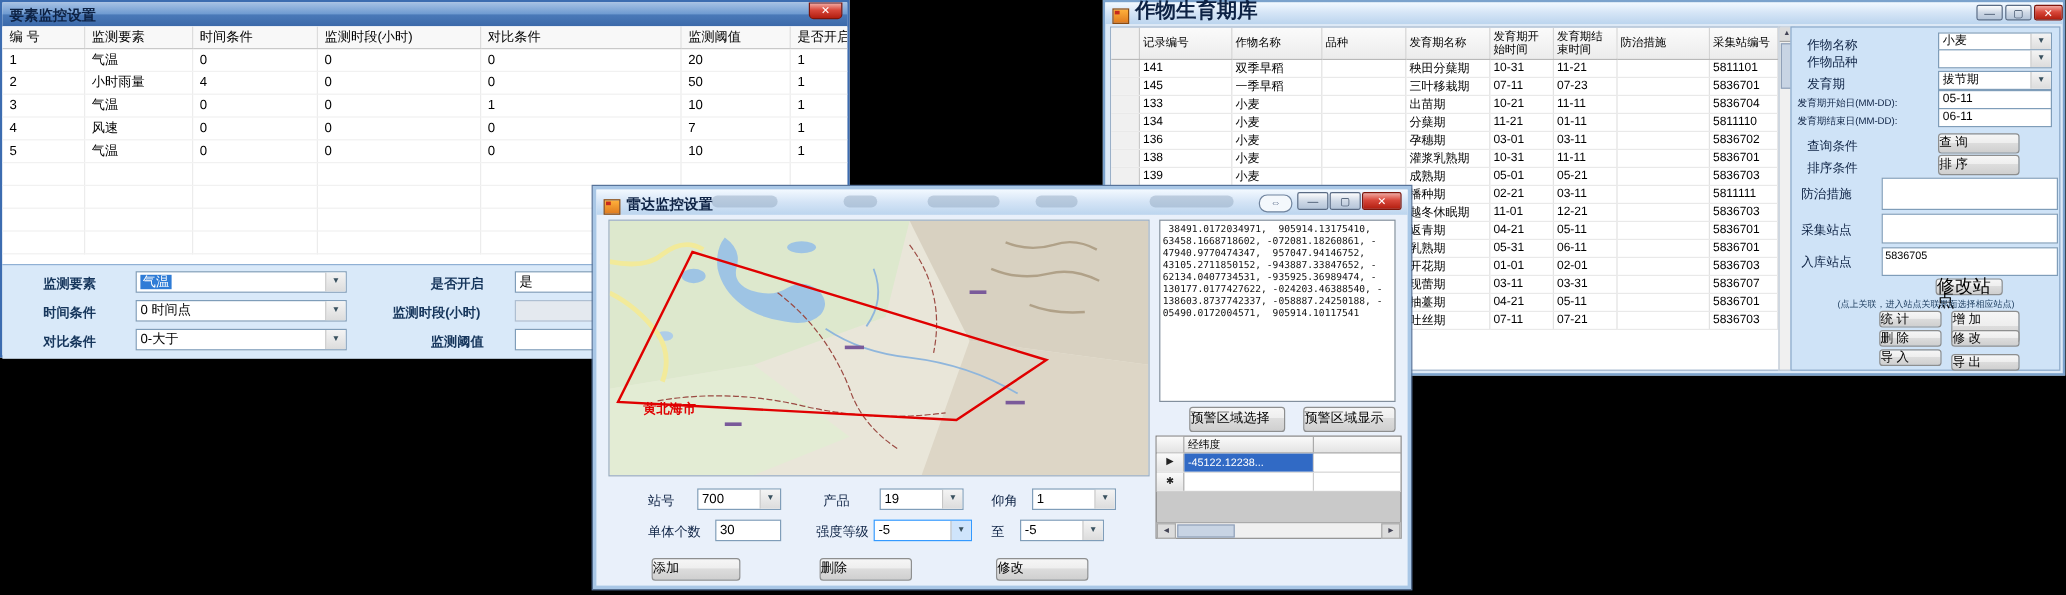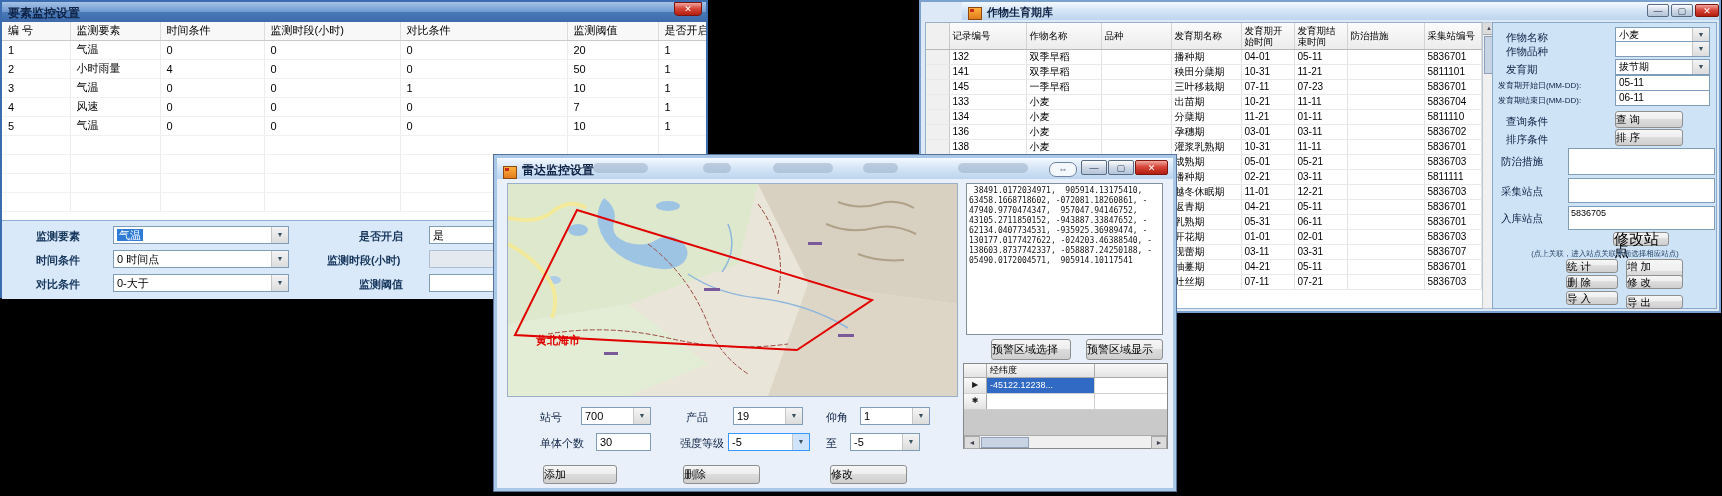--- a/index.html
+++ b/index.html
@@ -57,21 +57,21 @@
   .mg-col{width:104px;border-right:1px solid #aaa;padding-left:3px;line-height:13px;flex:none;}
   .mg-row{display:flex;height:15px;background:#fff;border-bottom:1px solid #cfcfcf;font-size:9px;}
   .mg-cell{width:104px;flex:none;border-right:1px solid #cfcfcf;padding-left:3px;line-height:15px;}
   .mg-row.sel .mg-cell{background:#316ac5;color:#fff;}
   .mg-scroll{position:absolute;left:0;right:0;bottom:0;height:12px;background:#f0f0f0;border-top:1px solid #aaa;
              display:flex;align-items:center;font-size:7px;color:#445;}
   .mg-scroll .sbtn{width:14px;height:11px;text-align:center;line-height:11px;background:#dcdcdc;border:1px solid #a8a8a8;flex:none;}
   .mg-scroll .thumb{width:46px;height:9px;background:#c8d4e4;border:1px solid #90a0b8;margin-left:1px;}
   
   .right-win{left:919px;top:0;width:802px;height:313px;background:#dde9f6;border:2px solid #7ba2cc;}
-  .right-win .titlebar{height:18px;background:linear-gradient(#f3f9ff,#d4e4f6 50%,#bcd5ee);font-size:11px;margin-left:41px;}
+  .right-win .titlebar{height:18px;background:linear-gradient(#f3f9ff,#d4e4f6 50%,#bcd5ee);font-size:17px;}
   .rgrid-wrap{position:absolute;left:4px;top:20px;width:557px;height:285px;background:#fff;border:1px solid #9ab0c8;overflow:hidden;}
   .rgrid{width:555px;font-size:10px;}
   .rgrid th{font-weight:normal;font-size:9.5px;line-height:11px;white-space:normal;text-align:left;height:26px;
             padding:0 3px;background:linear-gradient(#fbfbfb,#ececec);border-right:1px solid #d4d4d4;border-bottom:1px solid #b8b8b8;}
   .rgrid td{height:15px;padding:0 3px;border-right:1px solid #e2e2e2;border-bottom:1px solid #e9e9e9;}
   .rgrid td.selcell,.rgrid th.selcell{background:#f0f0f0;border-right:1px solid #c9c9c9;}
   .vscroll{position:absolute;left:561px;top:20px;width:12px;height:285px;background:#f0f0f0;border:1px solid #b9c6d4;
            font-size:6px;text-align:center;color:#445;}
   .vscroll .sbtn{height:11px;line-height:11px;background:#dcdcdc;border-bottom:1px solid #a8a8a8;}
   .vscroll .thumb{height:36px;background:#c8d4e4;border:1px solid #90a0b8;margin:1px;}
@@ -119,31 +119,20 @@
           <th>作物名称</th>
           <th>品种</th>
           <th>发育期名称</th>
           <th>发育期开始时间</th>
           <th>发育期结束时间</th>
           <th>防治措施</th>
           <th>采集站编号</th>
         </tr>
           </thead>
         <tbody>
-            <tr>
-              <td class="selcell"></td>
-              <td>132</td>
-              <td>双季早稻</td>
-              <td></td>
-              <td>播种期</td>
-              <td>04-01</td>
-              <td>05-11</td>
-              <td></td>
-              <td>5836701</td>
-            </tr>
             <tr>
               <td class="selcell"></td>
               <td>141</td>
               <td>双季早稻</td>
               <td></td>
               <td>秧田分蘖期</td>
               <td>10-31</td>
               <td>11-21</td>
               <td></td>
               <td>5811101</td>

